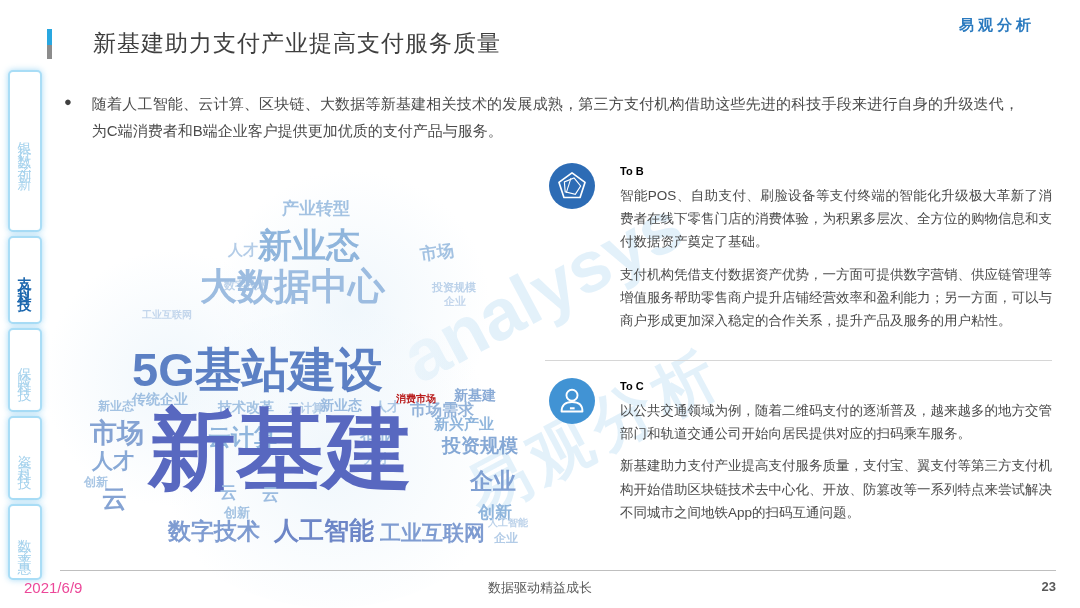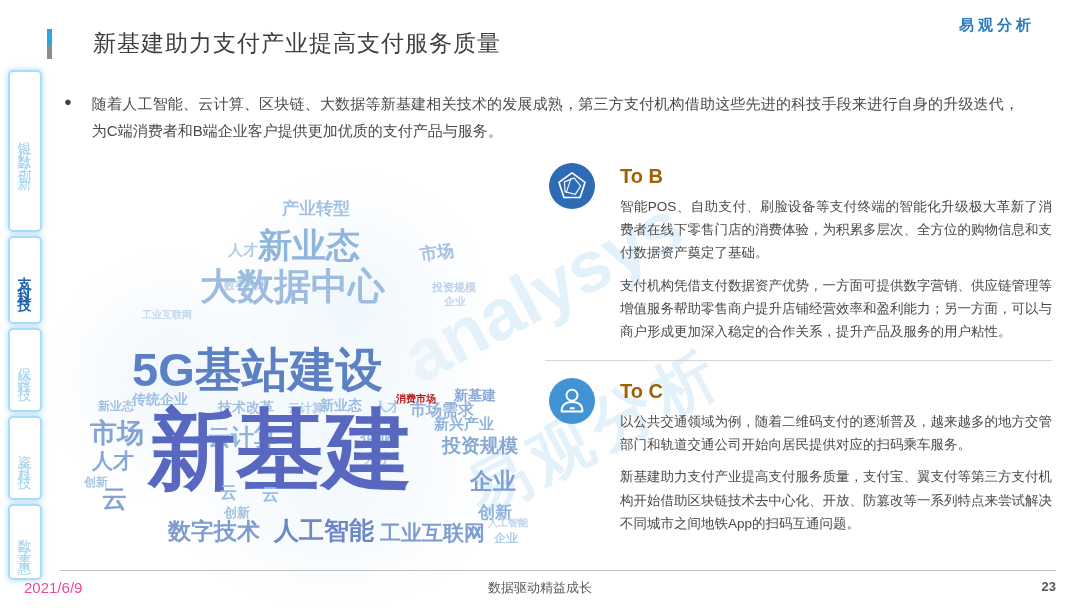--- a/index.html
+++ b/index.html
@@ -39,21 +39,21 @@
   .word-cloud{position:absolute;left:82px;top:188px;width:458px;height:385px;text-align:center;}
   .puff{position:absolute;border-radius:50%;background:radial-gradient(circle,#f0f7fc 0%,rgba(255,255,255,0) 70%);}
   .wc-word{position:absolute;white-space:nowrap;line-height:1;font-weight:600;}
   .watermark{
     position:absolute;color:rgba(41,150,220,.13);font-weight:bold;
     transform:rotate(-28deg);pointer-events:none;white-space:nowrap;
   }
   
   .sec-icon{position:absolute;width:46px;height:46px;}
   .sec-text{position:absolute;left:620px;width:432px;}
-  .sec-title{font-size:20px;font-weight:bold;color:#a16207;margin:0 0 7px 0;}
+  .sec-title{font-size:11px;font-weight:bold;color:#000000;margin:0 0 7px 0;}
   .sec-text p{font-size:13.5px;color:#4a4a4a;line-height:1.72;margin:0 0 9px 0;text-align:justify;}
   .divider{position:absolute;left:545px;top:360px;width:507px;height:1px;background:#d6d6d6;}
   
   .footer-line{position:absolute;left:60px;top:570px;width:996px;height:1px;background:#bfbfbf;}
   .footer-date{position:absolute;left:24px;top:579px;font-size:15px;color:#ec4899;}
   .footer-slogan{position:absolute;left:0;top:579px;width:1080px;text-align:center;font-size:13px;color:#595959;}
   .footer-page{position:absolute;right:24px;top:579px;font-size:13px;color:#595959;font-weight:bold;}
 </style>
 </head>
 <body>

